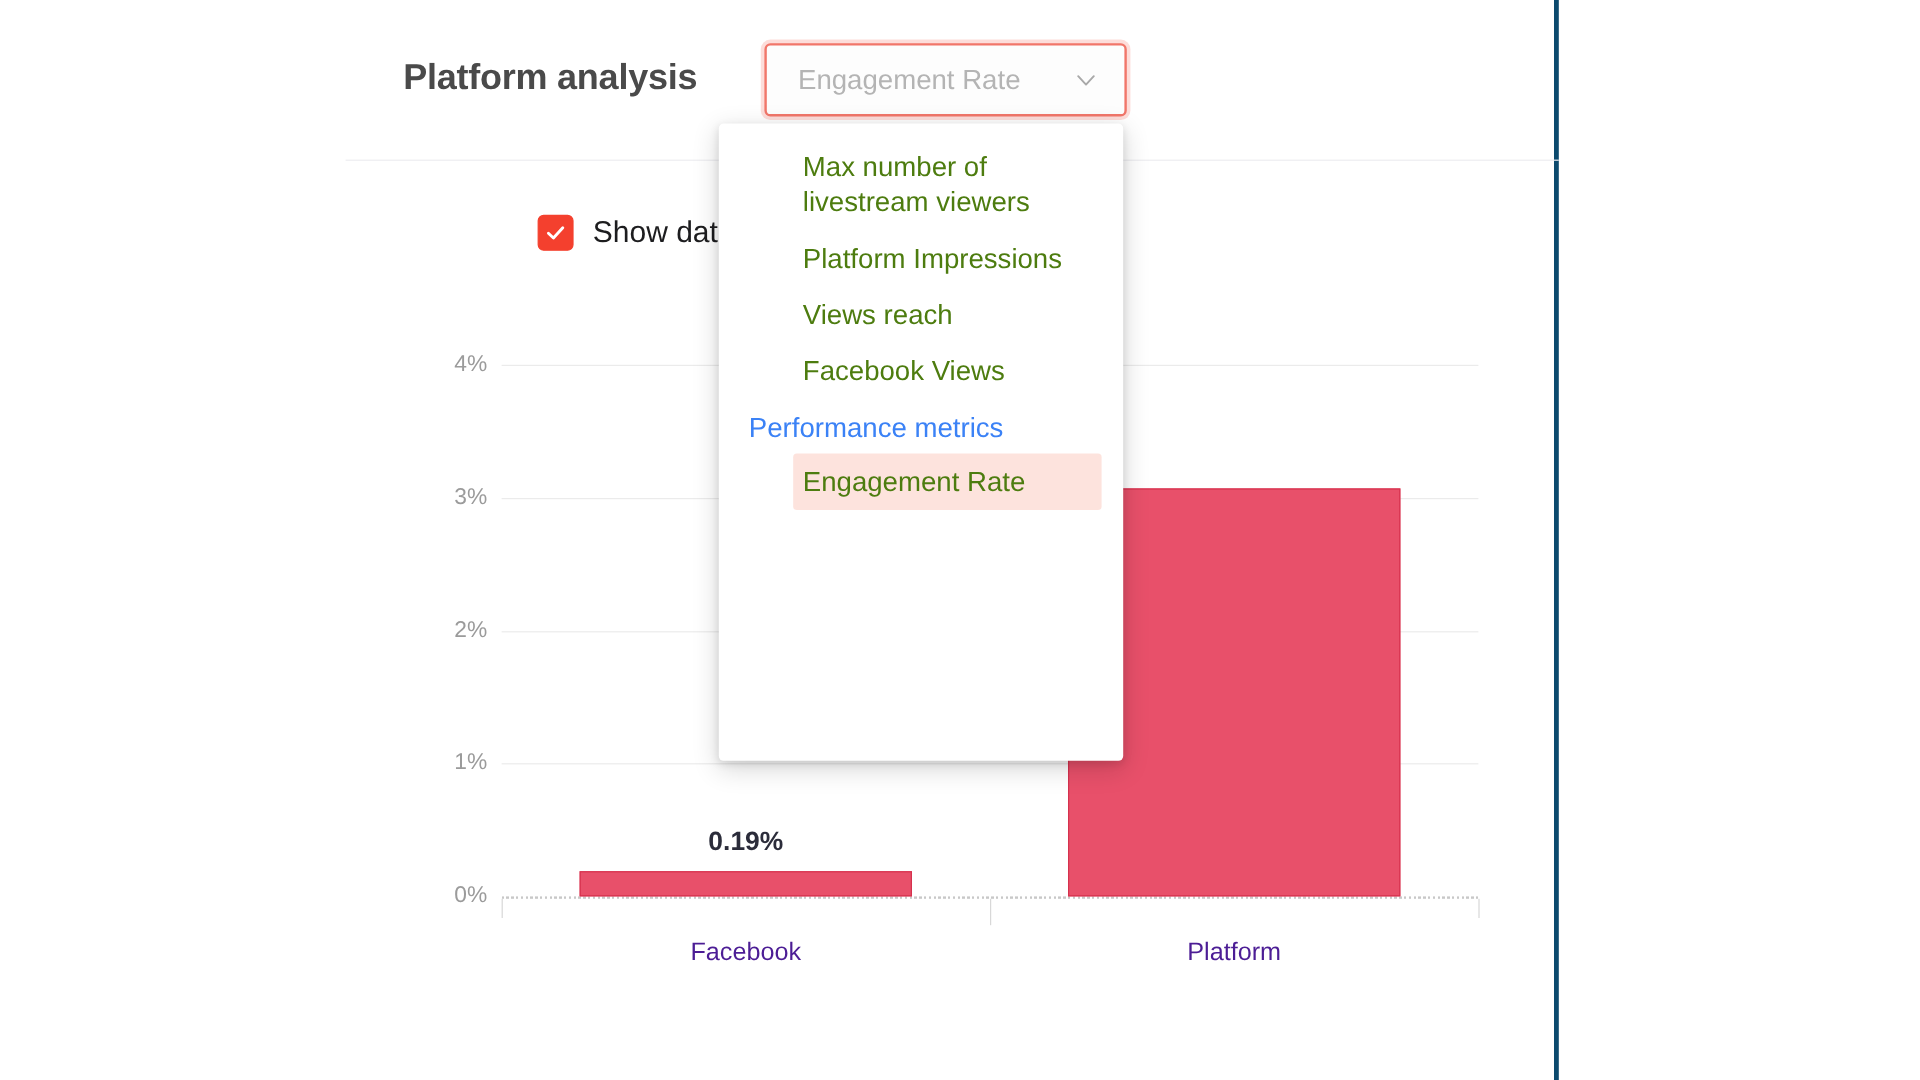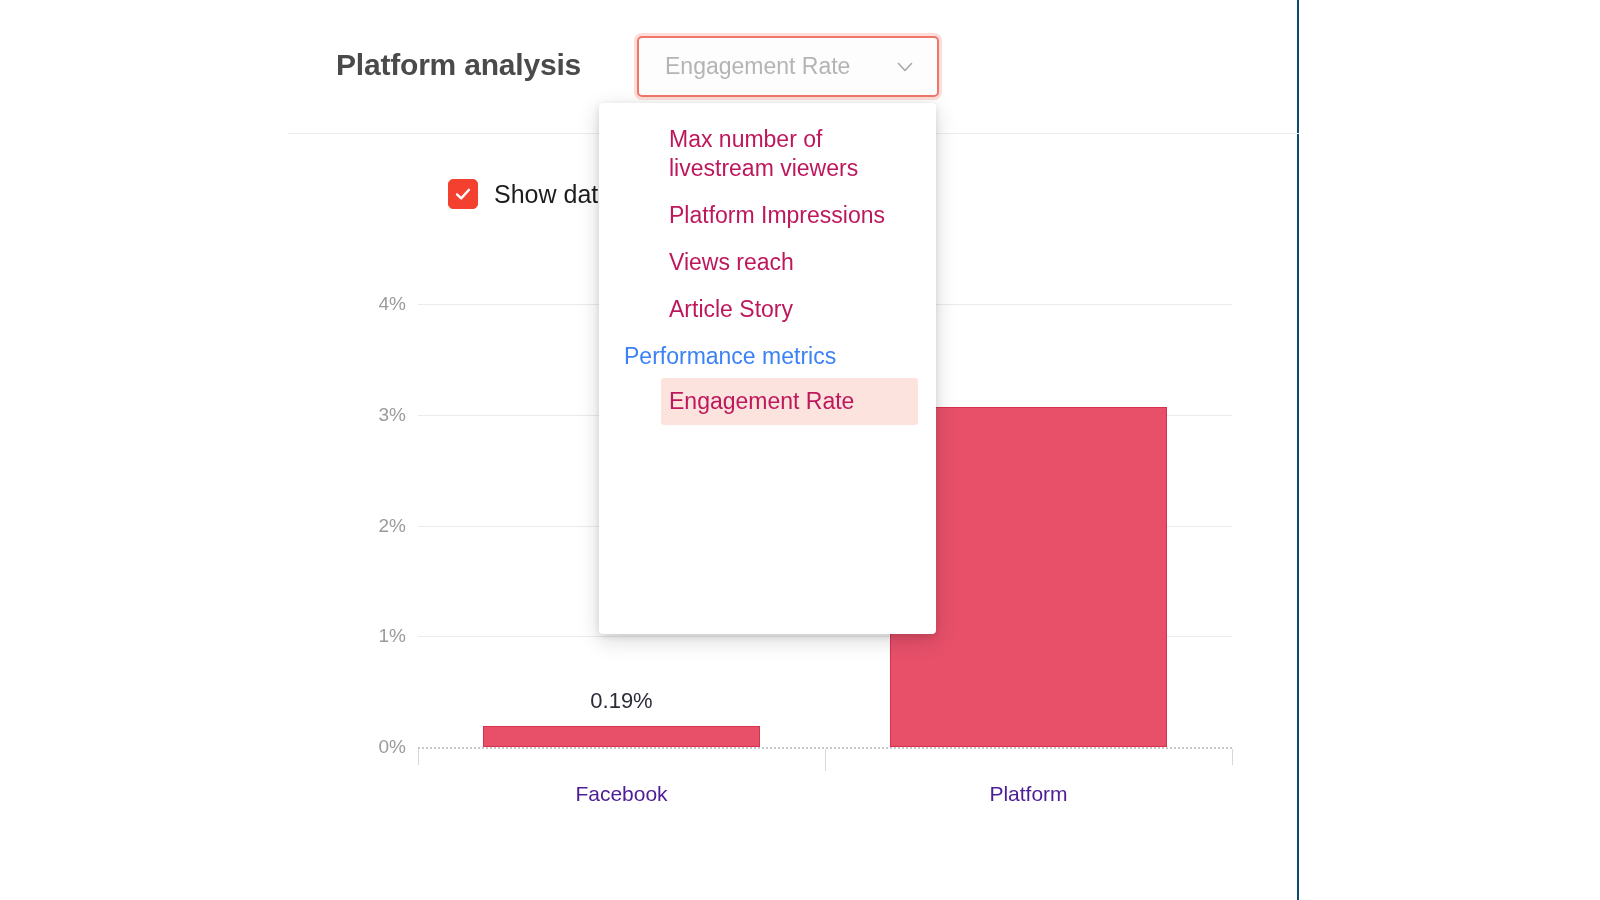--- a/index.html
+++ b/index.html
@@ -16,21 +16,21 @@
   }
 
   
   #card {
     position: absolute;
     left: 288px;
     top: 0px;
     width: 1011px;
     height: 900px;
     background: #ffffff;
-    border-right: 2px solid #0c4a6e;
+    border-right: 4px solid #0c4a6e;
     box-sizing: border-box;
   }
 
   #card-header {
     position: absolute;
     left: 0;
     top: 0;
     width: 1011px;
     height: 134px;
     box-sizing: border-box;
@@ -103,21 +103,21 @@
   }
   #metric-dropdown-scroll {
     position: absolute;
     left: 0;
     top: -34px;
     width: 337px;
     padding: 0 0 16px 0;
   }
   .dd-option {
     font-size: 23px;
-    color: #be185d;
+    color: #4d7c0f;
     line-height: 1.26;
     padding: 9px 18px 9px 70px;
     box-sizing: border-box;
     cursor: pointer;
     white-space: pre-line;
   }
   .dd-option.selected {
     background: #fde3dd;
     border-radius: 3px;
     margin: 0 18px 0 62px;
@@ -207,21 +207,21 @@
   }
   .bar {
     position: absolute;
     background: #e8506a;
     border: 1px solid #d6314e;
     box-sizing: border-box;
   }
   .bar-label {
     position: absolute;
     font-size: 22px;
-    font-weight: normal;
+    font-weight: bold;
     color: #2b2c3a;
     text-align: center;
     transform: translateX(-50%);
     white-space: nowrap;
   }
   .x-tick-label {
     position: absolute;
     font-size: 21px;
     color: #4c1d95;
     text-align: center;
@@ -285,17 +285,17 @@
     </svg>
   </span>
 </div>
 
 <div id="metric-dropdown">
   <div id="metric-dropdown-scroll">
       <div class="dd-option">Post clicks</div>
       <div class="dd-option">Max number of livestream viewers</div>
       <div class="dd-option">Platform Impressions</div>
       <div class="dd-option">Views reach</div>
-      <div class="dd-option">Article Story</div>
+      <div class="dd-option">Facebook Views</div>
       <div class="dd-group-label">Performance metrics</div>
       <div class="dd-option selected">Engagement Rate</div>
     </div>
 </div>
 
 </body></html>

